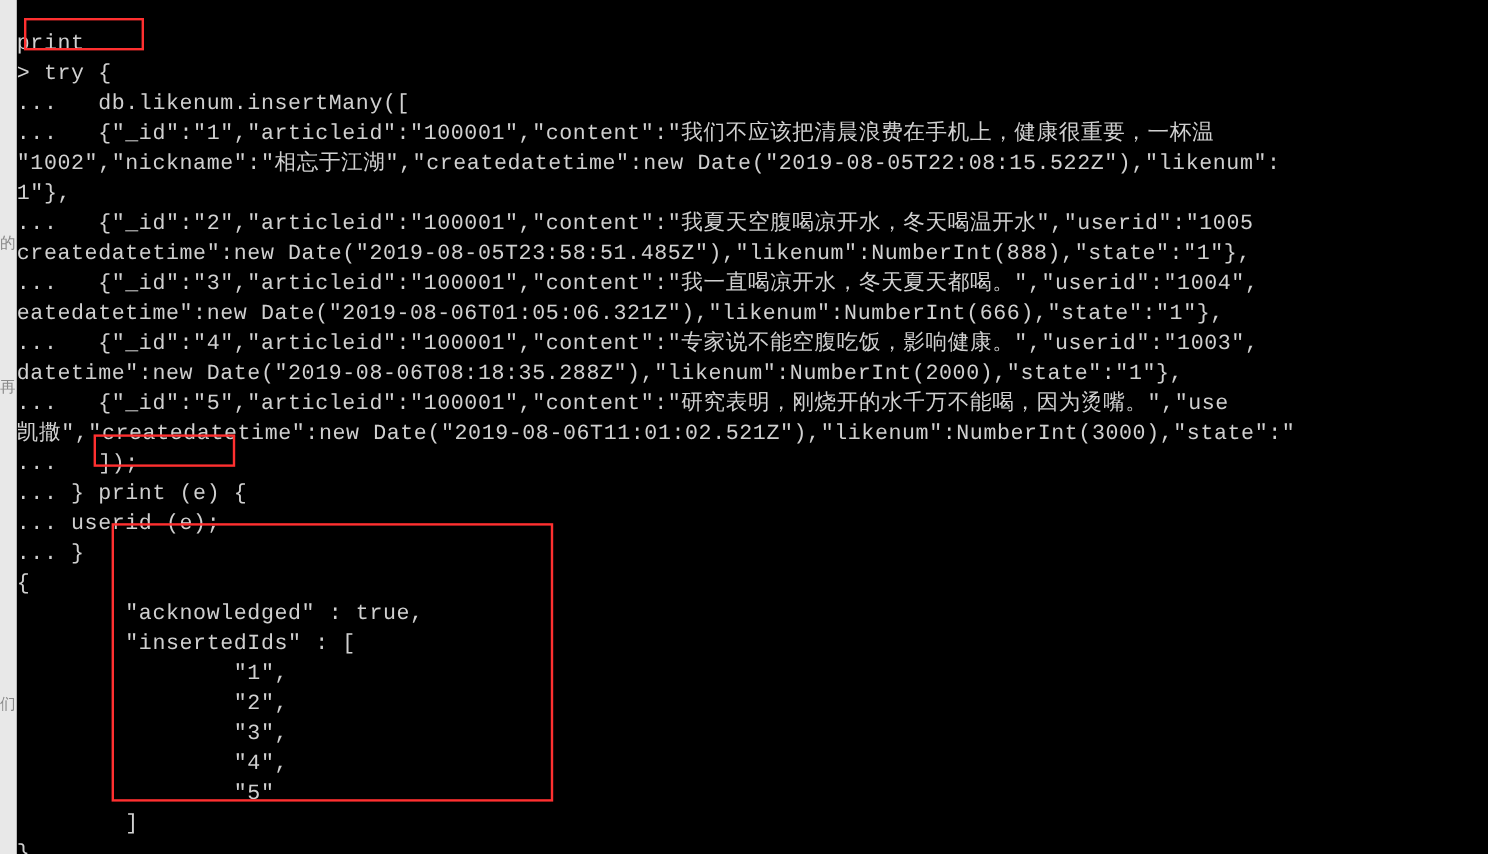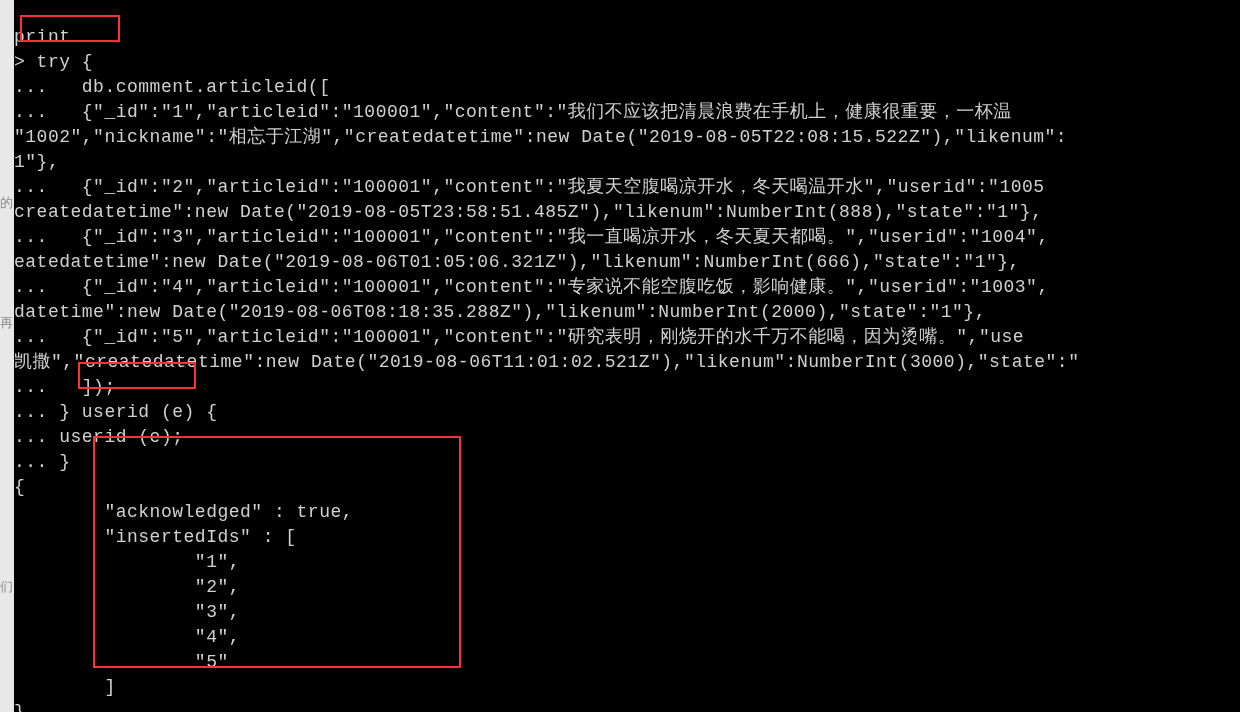--- a/index.html
+++ b/index.html
@@ -83,34 +83,34 @@
   <div></div>
   <div></div>
   <div>们</div>
   <div></div>
   <div></div>
 </div>
 
 <div class="terminal">
 <span>print</span>
 <span>&gt; try {</span>
-<span>...   db.comment.articleid([</span>
+<span>...   db.likenum.insertMany([</span>
 <span>...   {"_id":"1","articleid":"100001","content":"我们不应该把清晨浪费在手机上，健康很重要，一杯温</span>
 <span>"1002","nickname":"相忘于江湖","createdatetime":new Date("2019-08-05T22:08:15.522Z"),"likenum":</span>
 <span>1"},</span>
 <span>...   {"_id":"2","articleid":"100001","content":"我夏天空腹喝凉开水，冬天喝温开水","userid":"1005</span>
 <span>createdatetime":new Date("2019-08-05T23:58:51.485Z"),"likenum":NumberInt(888),"state":"1"},</span>
 <span>...   {"_id":"3","articleid":"100001","content":"我一直喝凉开水，冬天夏天都喝。","userid":"1004",</span>
 <span>eatedatetime":new Date("2019-08-06T01:05:06.321Z"),"likenum":NumberInt(666),"state":"1"},</span>
 <span>...   {"_id":"4","articleid":"100001","content":"专家说不能空腹吃饭，影响健康。","userid":"1003",</span>
 <span>datetime":new Date("2019-08-06T08:18:35.288Z"),"likenum":NumberInt(2000),"state":"1"},</span>
 <span>...   {"_id":"5","articleid":"100001","content":"研究表明，刚烧开的水千万不能喝，因为烫嘴。","use</span>
 <span>凯撒","createdatetime":new Date("2019-08-06T11:01:02.521Z"),"likenum":NumberInt(3000),"state":"</span>
 <span>...   ]);</span>
-<span>... } userid (e) {</span>
+<span>... } print (e) {</span>
 <span>... userid (e);</span>
 <span>... }</span>
 <span>{</span>
 <span>        "acknowledged" : true,</span>
 <span>        "insertedIds" : [</span>
 <span>                "1",</span>
 <span>                "2",</span>
 <span>                "3",</span>
 <span>                "4",</span>
 <span>                "5"</span>

